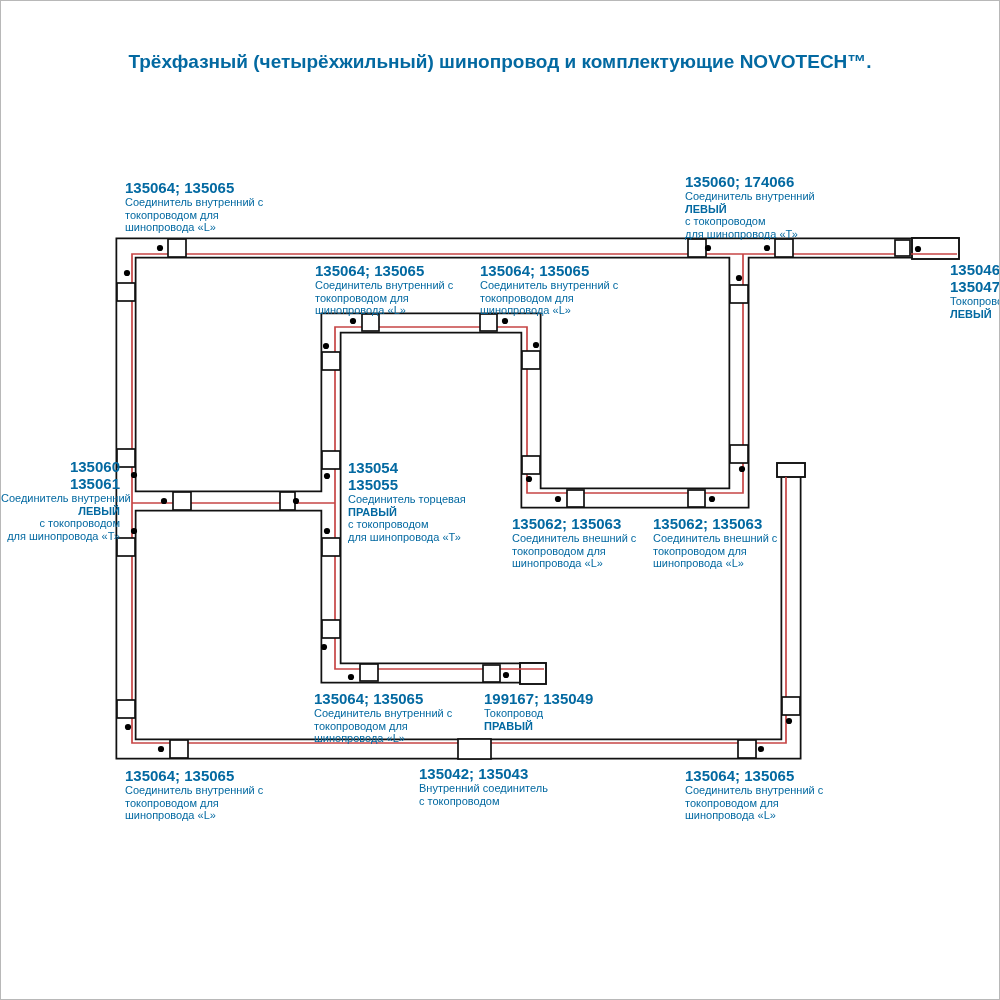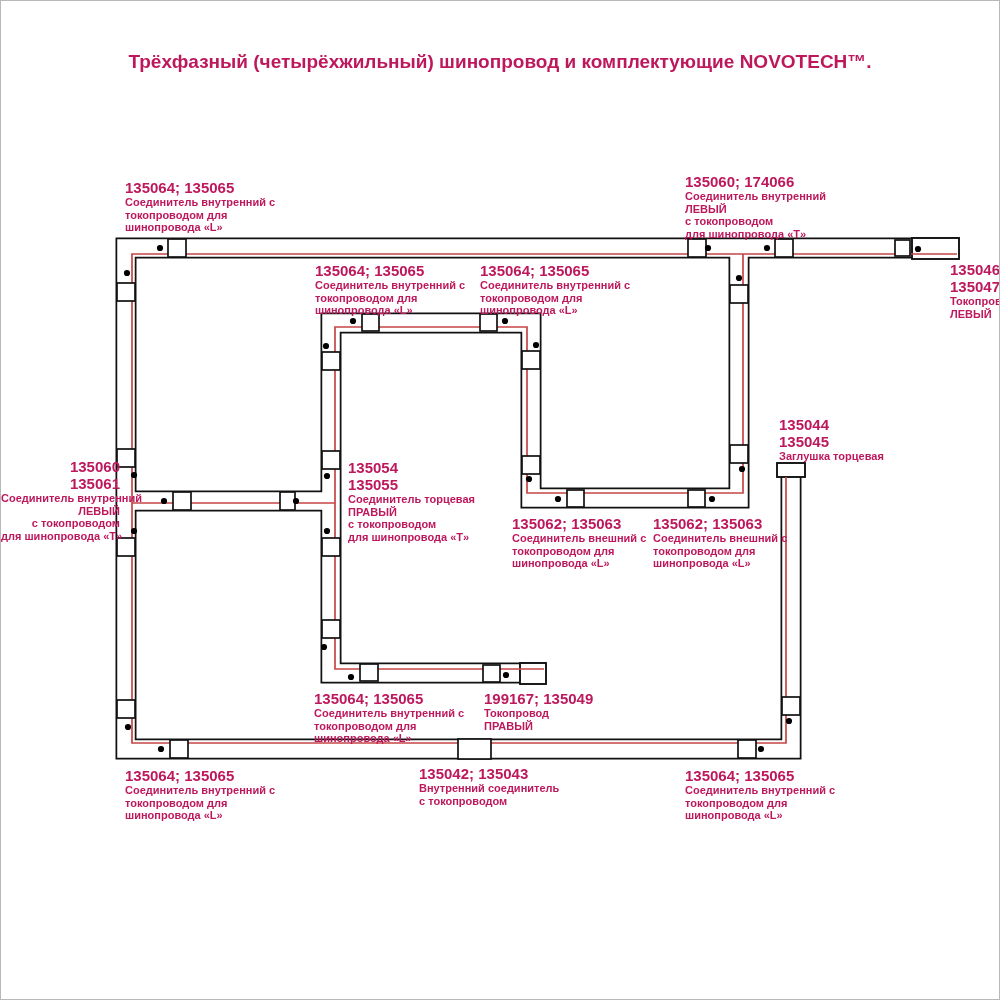--- a/index.html
+++ b/index.html
@@ -1,30 +1,30 @@
 <!DOCTYPE html>
 <html><head>
 <meta charset="utf-8">
 <style>
   html,body{margin:0;padding:0;background:#fff;}
   #page{position:relative;width:1000px;height:1000px;background:#ffffff;
-        font-family:"Liberation Sans", sans-serif;color:#be185d;overflow:hidden;
+        font-family:"Liberation Sans", sans-serif;color:#0369a1;overflow:hidden;
         box-sizing:border-box;border:1px solid #b8b8b8;}
   #title{position:absolute;top:44px;left:0;width:100%;text-align:center;
          font-weight:bold;font-size:19px;line-height:33px;}
   svg{position:absolute;left:0;top:0;}
   .tb{stroke:#111;stroke-width:21;fill:none;stroke-linejoin:miter;}
   .tw{stroke:#fff;stroke-width:17.5;fill:none;stroke-linejoin:miter;}
   .red{stroke:#c64545;stroke-width:1.7;fill:none;}
   .box{fill:#fff;stroke:#111;stroke-width:1.9;}
   .sq{fill:#fff;stroke:#111;stroke-width:1.7;}
   .dot{fill:#000;}
   .lbl{position:absolute;white-space:nowrap;}
   .num{font-size:15px;font-weight:bold;line-height:17px;}
-  .d{font-size:11px;line-height:12.5px;font-weight:bold;}
+  .d{font-size:11px;line-height:12.5px;}
   .b{font-weight:bold;}
 </style>
 </head>
 <body>
 
 <div id="page">
 
   <div id="title">
     <div>Трёхфазный (четырёхжильный) шинопровод и комплектующие NOVOTECH™.</div>
   </div>
@@ -178,25 +178,20 @@
     <div class="d">шинопровода «L»</div>
   </div>
 
   <div class="lbl" style="left:652px;top:514px;">
     <div class="num">135062; 135063</div>
     <div class="d">Соединитель внешний с</div>
     <div class="d">токопроводом для</div>
     <div class="d">шинопровода «L»</div>
   </div>
 
-  <div class="lbl" style="left:778px;top:415px;">
-    <div class="num">135044</div>
-    <div class="num">135045</div>
-    <div class="d">Заглушка торцевая</div>
-  </div>
 
   <div class="lbl" style="left:313px;top:689px;">
     <div class="num">135064; 135065</div>
     <div class="d">Соединитель внутренний с</div>
     <div class="d">токопроводом для</div>
     <div class="d">шинопровода «L»</div>
   </div>
 
   <div class="lbl" style="left:483px;top:689px;">
     <div class="num">199167; 135049</div>

